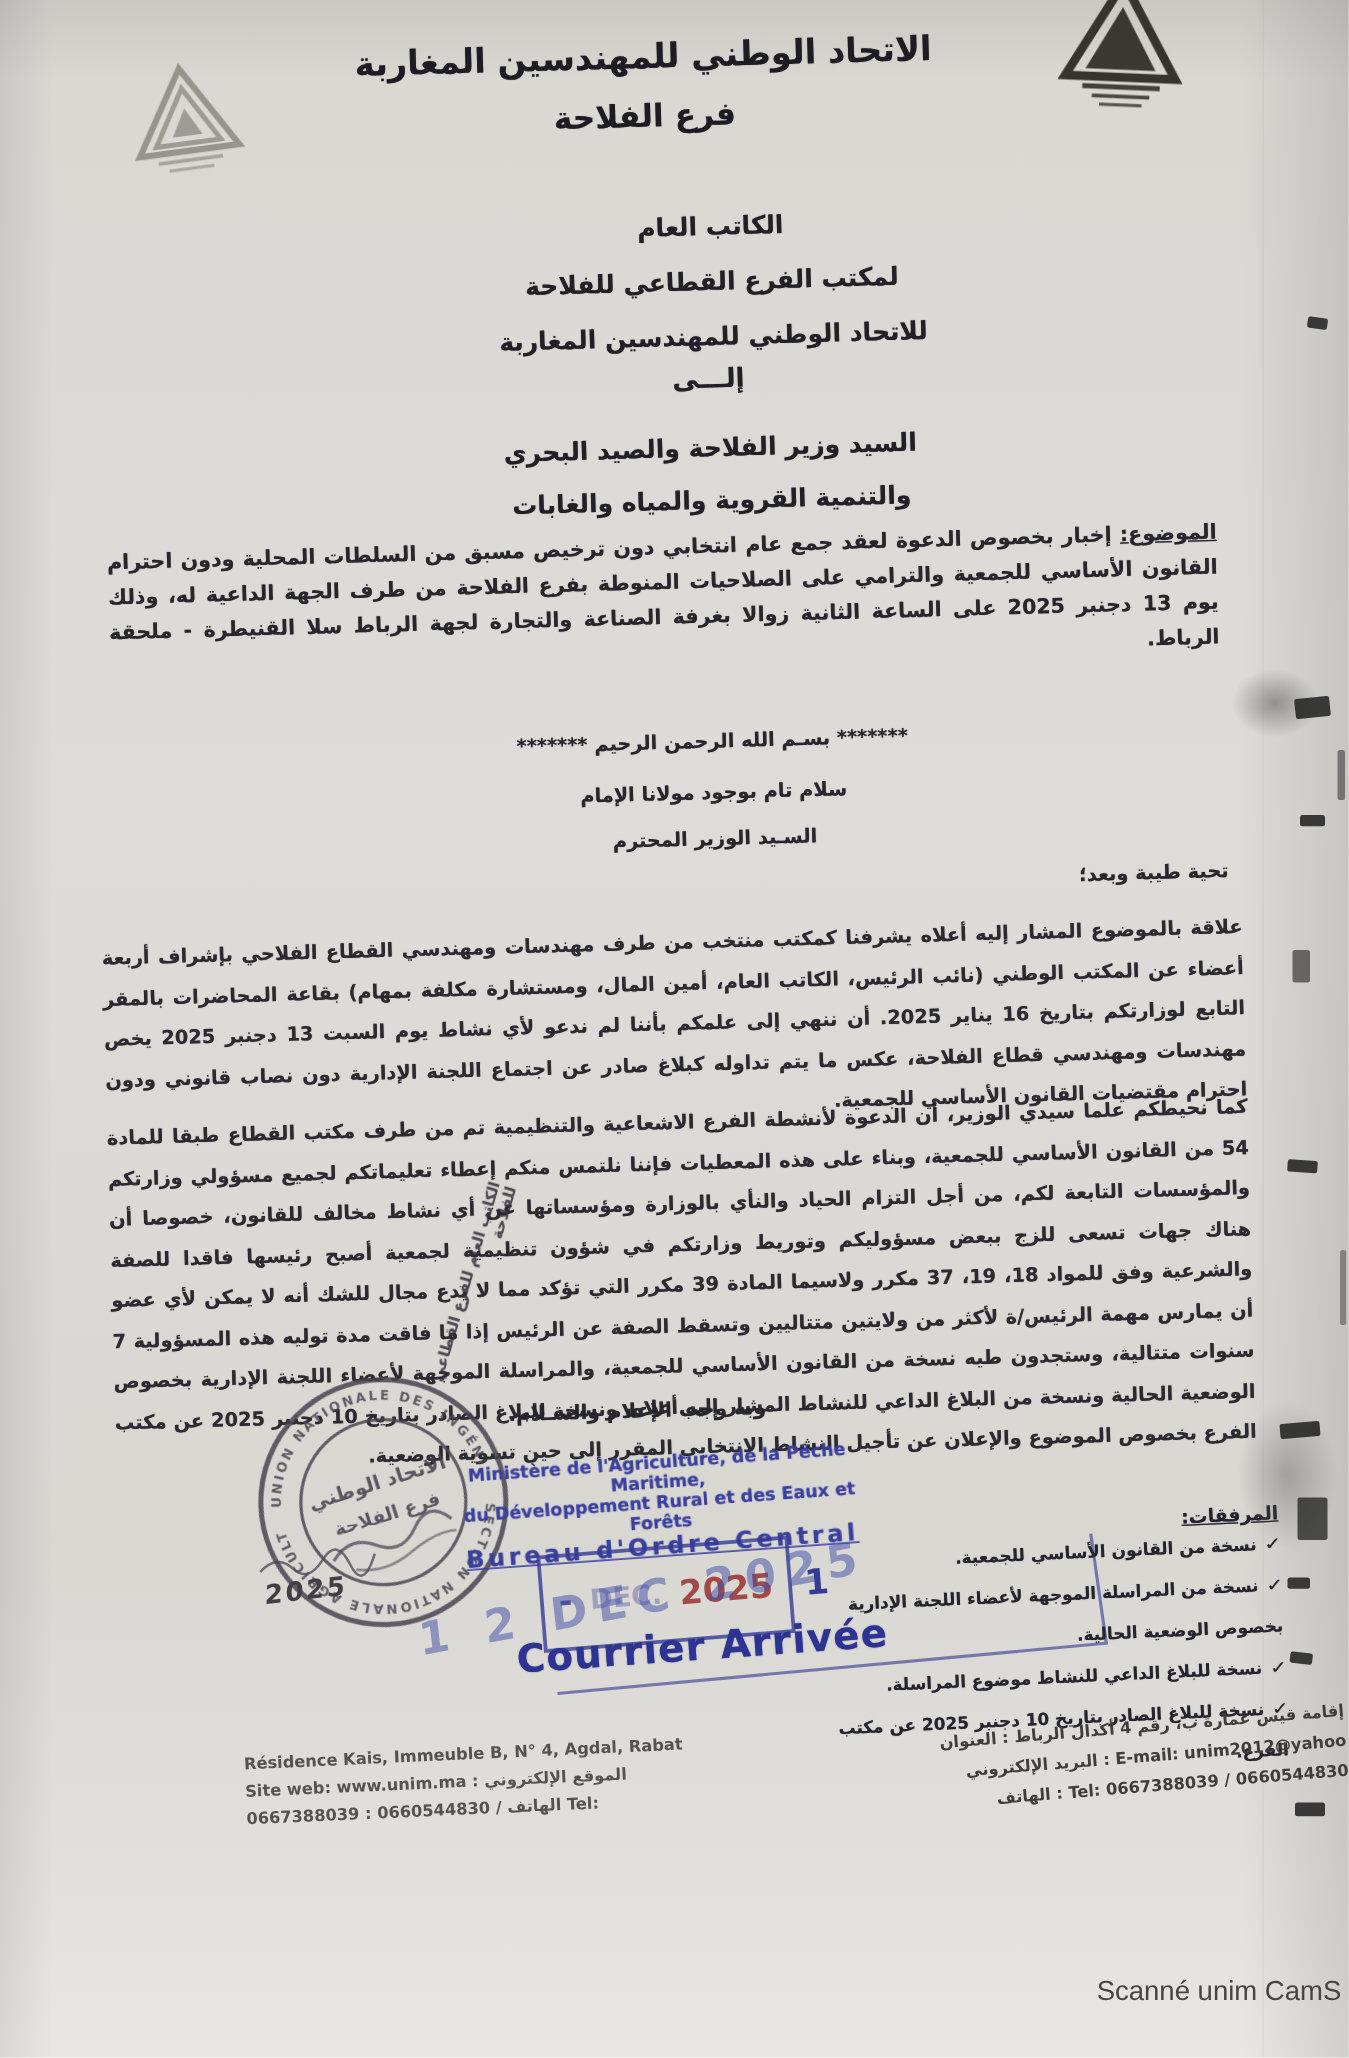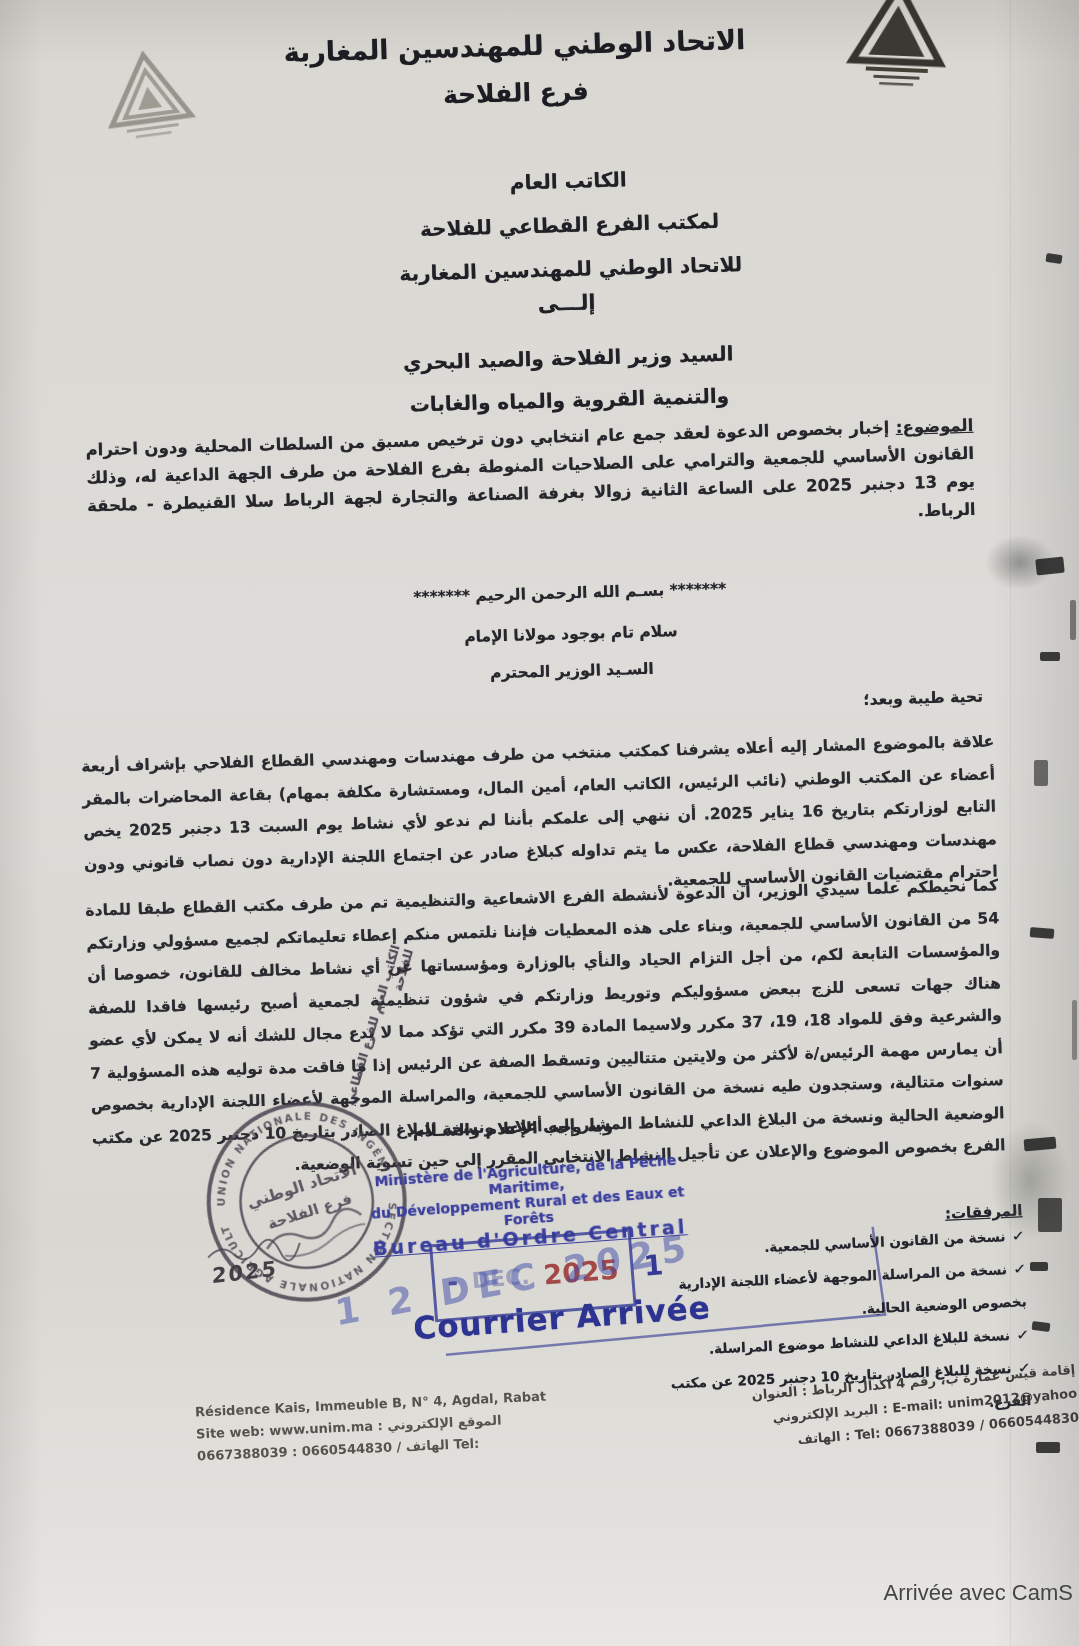--- a/index.html
+++ b/index.html
@@ -172,13 +172,13 @@
 <div class="abs blob ni" style="left:1030px;top:928px;width:24px;height:10px;transform:rotate(4deg);"></div>
 <div class="abs blob ni" style="left:1024px;top:1138px;width:32px;height:12px;transform:rotate(-5deg);"></div>
 <div class="abs blob ni" style="left:1038px;top:1198px;width:24px;height:34px;opacity:.75;"></div>
 <div class="abs blob ni" style="left:1030px;top:1262px;width:18px;height:9px;"></div>
 <div class="abs blob ni" style="left:1032px;top:1322px;width:18px;height:9px;transform:rotate(7deg);"></div>
 <div class="abs blob ni" style="left:1036px;top:1442px;width:24px;height:11px;"></div>
 <div class="abs blob ni" style="left:1070px;top:600px;width:6px;height:40px;opacity:.5;"></div>
 <div class="abs blob ni" style="left:1072px;top:1000px;width:5px;height:60px;opacity:.4;"></div>
 <div class="abs ni" style="left:1010px;top:0;width:1px;height:1646px;background:rgba(0,0,0,.05);"></div>
 
-<div class="abs wm" style="right:6px;top:1580px;">Arrivée avec CamS</div>
+<div class="abs wm" style="right:6px;top:1580px;">Scanné unim CamS</div>
 
 </body></html>

